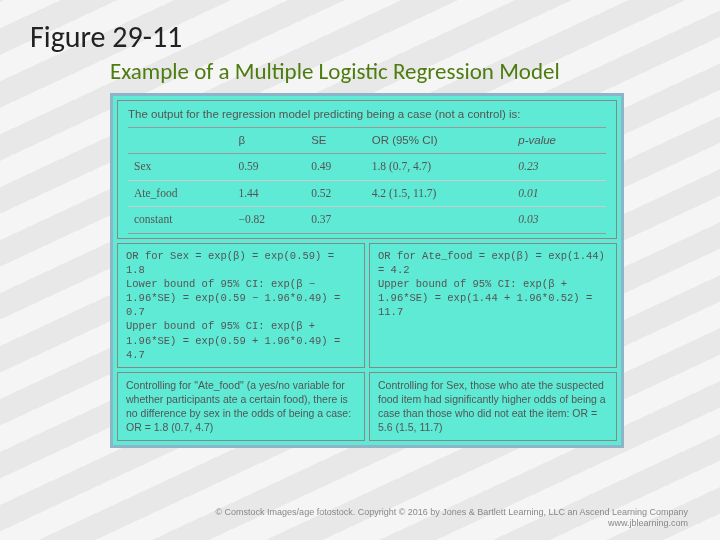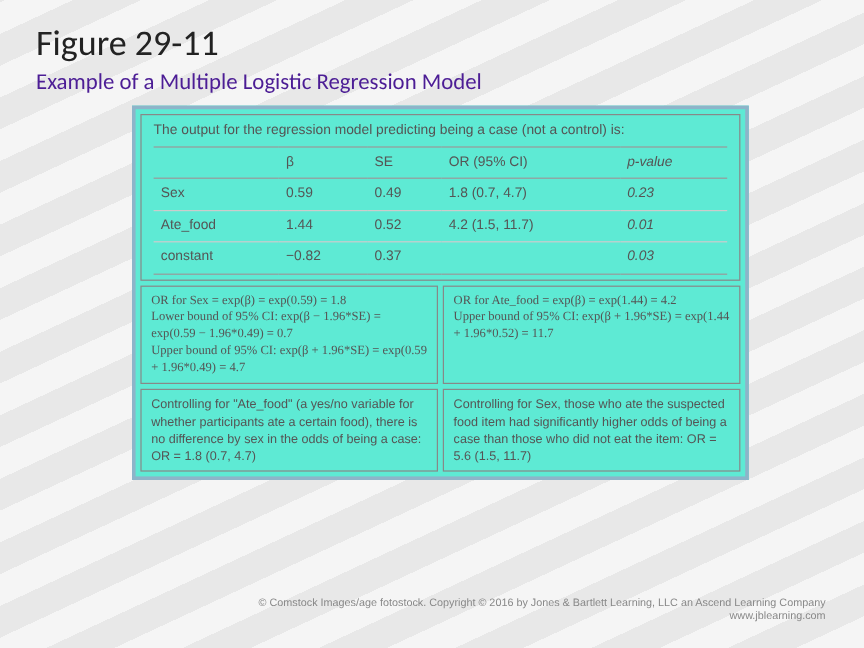--- a/index.html
+++ b/index.html
@@ -14,52 +14,52 @@
     position: absolute; inset: 0;
     background: repeating-linear-gradient(
       -25deg,
       #f5f5f5 0px, #f5f5f5 24px,
       #e8e8e8 24px, #e8e8e8 48px
     );
     z-index: 0;
   }
   .content { position: relative; z-index: 1; padding: 18px 38px 0 30px; }
   .figure-title { font-size: 30px; font-weight: 400; color: #222; margin-bottom: 2px; }
-  .subtitle { font-size: 19px; font-weight: 400; color: #4c1d95; margin-bottom: 8px; }
+  .subtitle { font-size: 23px; font-weight: 400; color: #4d7c0f; margin-left: 80px; margin-bottom: 8px; }
   .panel {
     margin: 0 58px 0 80px;
     border: 3px solid #8db4c9;
     background: #5eead4;
     padding: 4px;
   }
   .intro-box {
     border: 1px solid #888;
     padding: 6px 10px 4px 10px;
     font-size: 11.5px; line-height: 1.35;
     color: #555;
     font-family: Arial, sans-serif;
   }
   .reg-table { width: 100%; border-collapse: collapse; margin-top: 4px; font-family: Arial, sans-serif; font-size: 11.5px; color: #555;}
   .reg-table th, .reg-table td { padding: 5px 6px; text-align: left; }
   .reg-table thead tr { border-top: 1px solid #999; border-bottom: 1px solid #999; }
-  .reg-table tbody tr { border-bottom: 1px solid #ccc; }
+  .reg-table tbody tr { border-bottom: 1px solid #ccc; font-family: Liberation Serif, serif; }
   .reg-table tbody tr:last-child { border-bottom: 1px solid #999; }
   .reg-table th { font-weight: 400; font-style: normal; }
   .reg-table th:nth-child(5), .reg-table td:nth-child(5){ font-style: italic;}
   .reg-table .ital { font-style: italic; }
 
   .row2 { display: flex; gap: 4px; margin-top: 4px; }
-  .row2 .box { flex: 1; border: 1px solid #888; padding: 5px 8px; font-size: 10.5px; line-height: 1.35; color:#555; font-family: Liberation Serif, serif;}
+  .row2 .box { flex: 1; border: 1px solid #888; padding: 5px 8px; font-size: 10.5px; line-height: 1.35; color:#555; font-family: Liberation Mono, monospace;}
   .row3 { display: flex; gap: 4px; margin-top: 4px; }
   .row3 .box { flex:1; border: 1px solid #888; padding: 5px 8px; font-size: 10.5px; line-height: 1.35; color:#555; font-family: Arial, sans-serif; }
   .row3 .box.mid { text-align: center; }
 
   .copyright {
     position: absolute;
-    right: 32px; bottom: 20px;
+    right: 32px; bottom: 10px;
     text-align: right;
     font-size: 9px; color: #888;
     line-height: 1.3;
     font-family: Arial, sans-serif;
   }
 </style>
 </head>
 <body>
 <div class="bg-stripes"></div>
 

